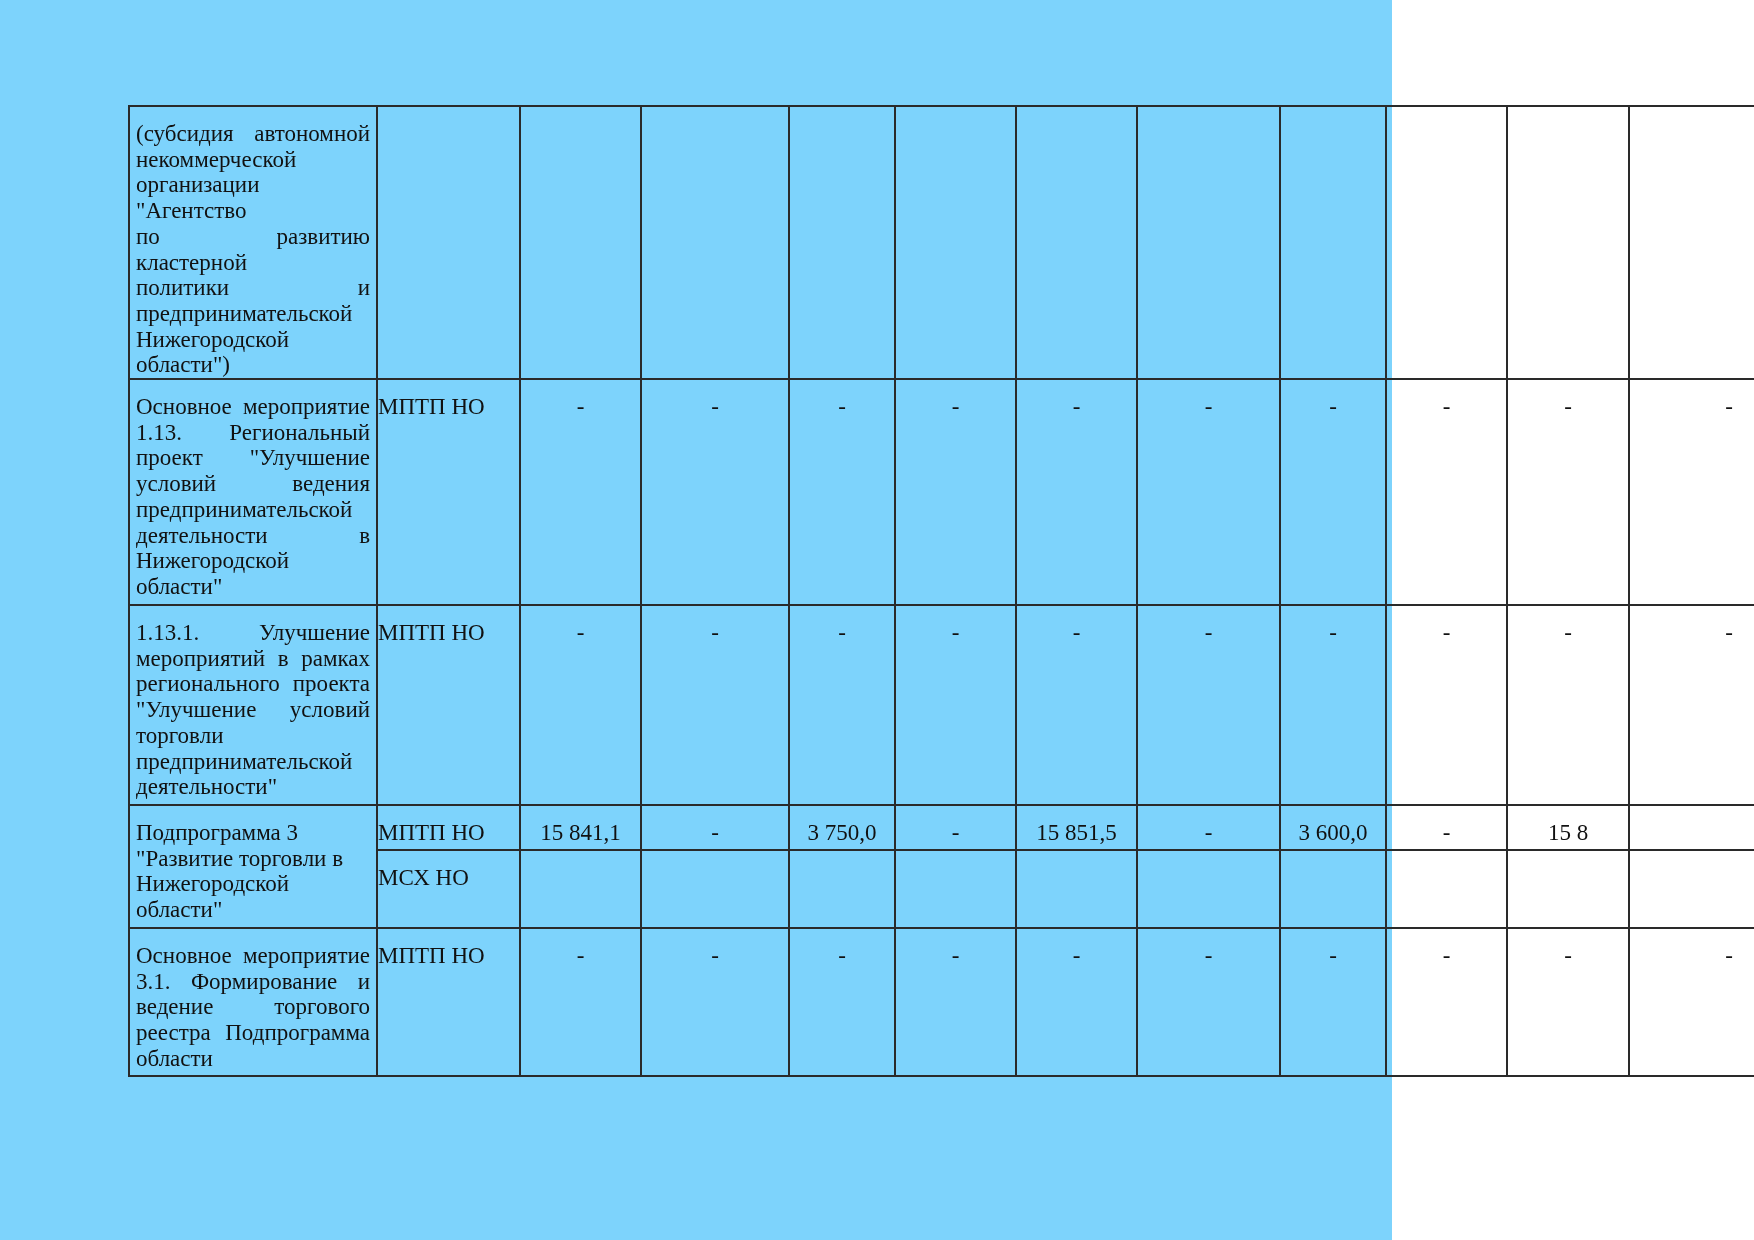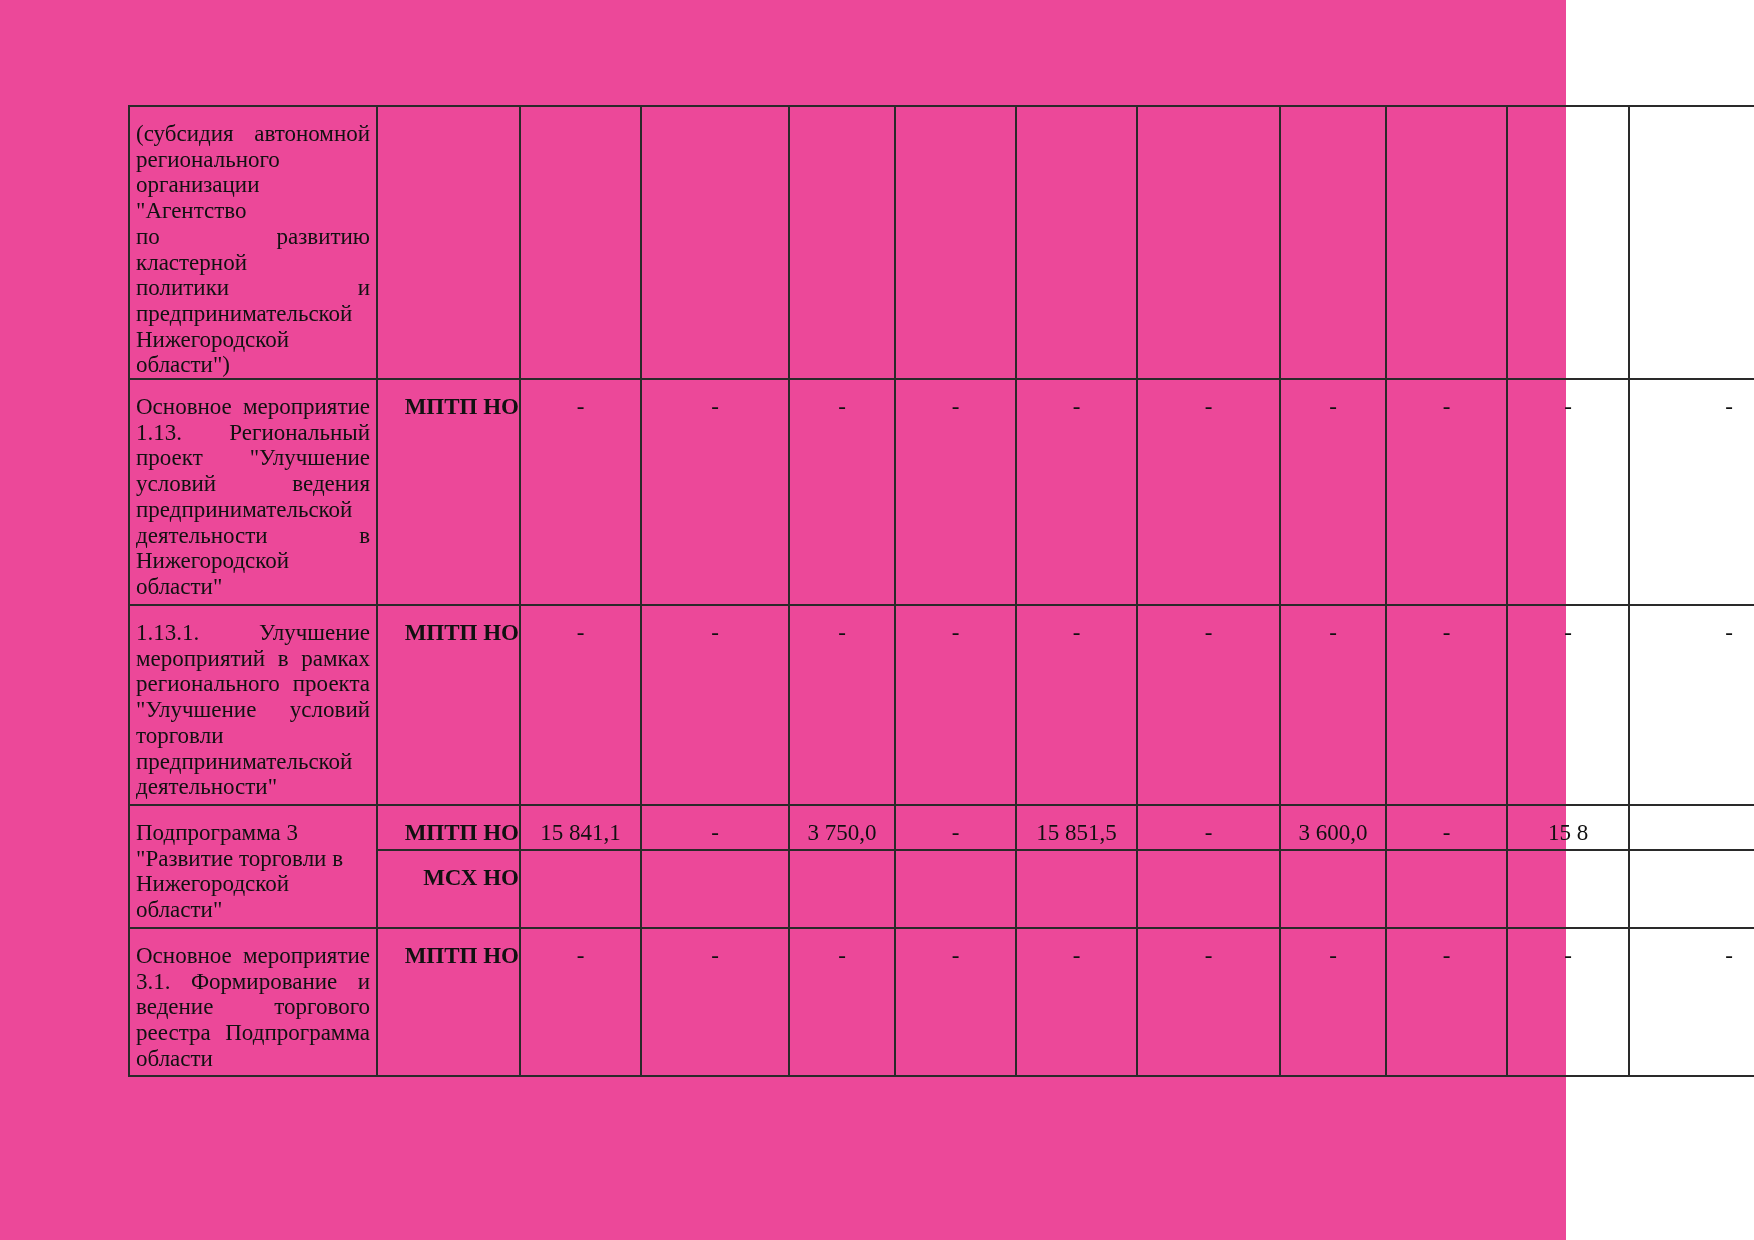--- a/index.html
+++ b/index.html
@@ -1,26 +1,26 @@
 <!DOCTYPE html>
 <html><head>
 <meta charset="utf-8">
 <style>
   html, body { margin: 0; padding: 0; background: #ffffff; }
   body { width: 1754px; height: 1240px; position: relative; overflow: hidden;
          font-family: "Liberation Serif", "DejaVu Serif", serif; color: #111; }
-  .page { position: absolute; left: 0; top: 0; width: 1566px; height: 1240px; background: #ec4899; }
+  .page { position: absolute; left: 0; top: 0; width: 1392px; height: 1240px; background: #7dd3fc; }
   table.budget { position: absolute; left: 128px; top: 105px; border-collapse: collapse;
                  table-layout: fixed; width: 1700px; }
   table.budget td { border: 2px solid #2a2a2a; vertical-align: top; padding: 0;
                     font-size: 23px; line-height: 25.7px; }
   .desc { padding: 14px 6px 0 6px !important; text-align: justify; text-align-last: left; }
   .desc .line-j { display: block; text-align: justify; text-align-last: justify; }
   .desc .line { display: block; text-align: left; }
-  .exec { text-align: right; padding-top: 14px !important; font-weight: bold; }
+  .exec { text-align: left; padding-top: 14px !important; }
   .num { text-align: center; padding-top: 14px !important; white-space: nowrap; }
 </style>
 </head>
 <body>
 
 <div class="page">
   <table class="budget">
     <colgroup>
       <col style="width:248px">
       <col style="width:143px">
@@ -32,21 +32,21 @@
       <col style="width:143px">
       <col style="width:106px">
       <col style="width:121px">
       <col style="width:122px">
       <col style="width:200px">
     </colgroup>
     <tbody id="tbody">
         <tr style="height: 226px;">
           <td class="desc">
             <span class="line-j">(субсидия автономной</span>
-            <span class="line">регионального</span>
+            <span class="line">некоммерческой</span>
             <span class="line-j">организации "Агентство</span>
             <span class="line-j">по развитию кластерной</span>
             <span class="line-j">политики и</span>
             <span class="line">предпринимательской</span>
             <span class="line">Нижегородской</span>
             <span class="line">области")</span>
           </td>
           <td class="exec"></td>
           <td class="num"></td>
           <td class="num"></td>

